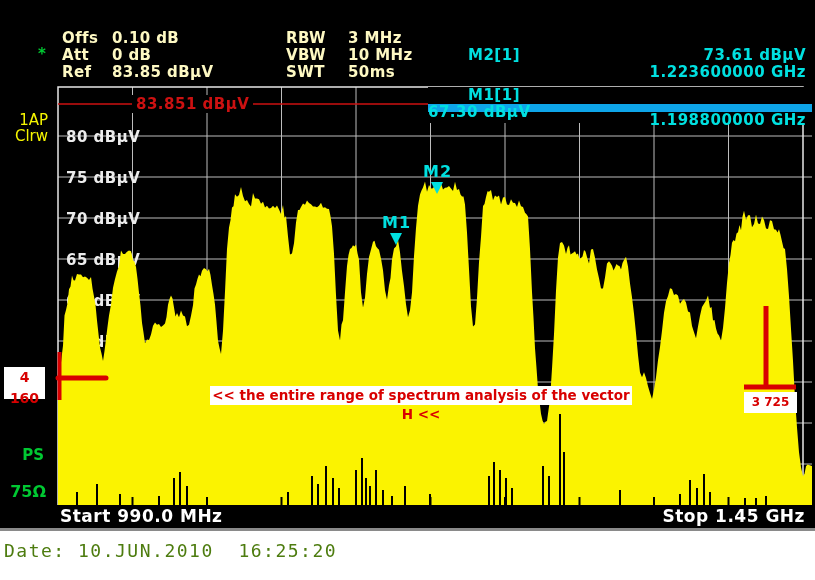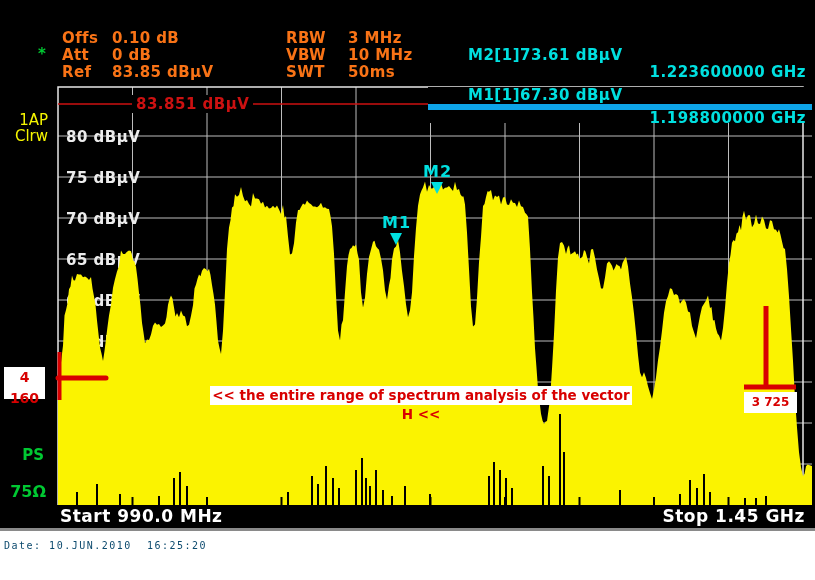--- a/index.html
+++ b/index.html
@@ -4,44 +4,44 @@
 <style>
   html,body{margin:0;padding:0;background:#ffffff;}
   #shot{position:relative;width:815px;height:580px;background:#ffffff;overflow:hidden;
         font-family:"DejaVu Sans","Liberation Sans",sans-serif;}
   #screen{position:absolute;left:0;top:0;width:815px;height:528px;background:#000;}
   #titlebar{position:absolute;left:6px;top:2px;width:804px;height:22px;
             background:linear-gradient(90deg,#2a35a8 0%,#4a5ec2 45%,#b7c4e8 100%);
             color:#fff;font-weight:bold;font-size:17px;letter-spacing:1.2px;
             line-height:22px;padding-left:22px;box-sizing:border-box;}
   .lbl{position:absolute;white-space:pre;}
-  .w{color:#f97316;font-weight:bold;font-size:15px;letter-spacing:0.4px;}
+  .w{color:#fef9c3;font-weight:bold;font-size:15px;letter-spacing:0.4px;}
   .grn{color:#00c832;font-weight:bold;font-size:15px;}
   .yel{color:#f5f500;font-weight:normal;font-size:15px;}
   .red15{color:#cc1111;font-weight:bold;font-size:15px;letter-spacing:0.5px;}
   .cyblock{position:absolute;left:428px;width:384px;}
-  .cyrow{display:flex;justify-content:flex-start;color:#00e0e0;font-weight:bold;
+  .cyrow{display:flex;justify-content:space-between;color:#00e0e0;font-weight:bold;
          font-size:15px;height:17px;line-height:17px;letter-spacing:0.5px;padding-right:6px;}
   .cyrow .ind{margin-left:40px;}
   .rgt{justify-content:flex-end;}
   #m1block{top:87px;background:#000;height:36px;}
-  #m1block .cyrow:first-child{border-bottom:6px solid #0ea5e9;}
+  #m1block .cyrow:first-child{border-bottom:8px solid #0ea5e9;flex-direction:column;}
   #m2block{top:47px;}
   .wbox{position:absolute;background:#fff;color:#d80000;font-weight:bold;text-align:center;}
   #note{left:210px;top:386px;width:422px;height:19px;font-size:13.5px;line-height:19px;}
   #v4160{left:4px;top:367px;width:41px;height:32px;font-size:14px;line-height:21px;}
   #v3725{left:744px;top:392px;width:53px;height:21px;font-size:12px;line-height:21px;}
   #botband{position:absolute;left:0;top:505px;width:815px;height:23px;background:#000;
            display:flex;justify-content:space-between;color:#fff;font-weight:bold;
            font-size:17px;line-height:22px;letter-spacing:0.5px;
            padding:0 10px 0 60px;box-sizing:border-box;}
   #bezel{position:absolute;left:0;top:528px;width:815px;height:3px;background:#8a8a8a;}
-  #dateline{position:absolute;left:4px;top:540px;color:#0c4a6e;
+  #dateline{position:absolute;left:4px;top:540px;color:#4d7c0f;
             font-family:"DejaVu Sans Mono","Liberation Mono",monospace;
-            font-size:10px;letter-spacing:1.5px;white-space:pre;}
+            font-size:18px;letter-spacing:1.5px;white-space:pre;}
   svg text{font-family:"DejaVu Sans","Liberation Sans",sans-serif;}
   .ylab{fill:#ececec;font-size:15px;font-weight:600;letter-spacing:0.5px;}
   .mlab{fill:#00e0e0;font-size:16px;font-weight:bold;letter-spacing:1px;}
 </style>
 </head>
 <body>
 
 <div id="shot">
   <div id="screen">
 

